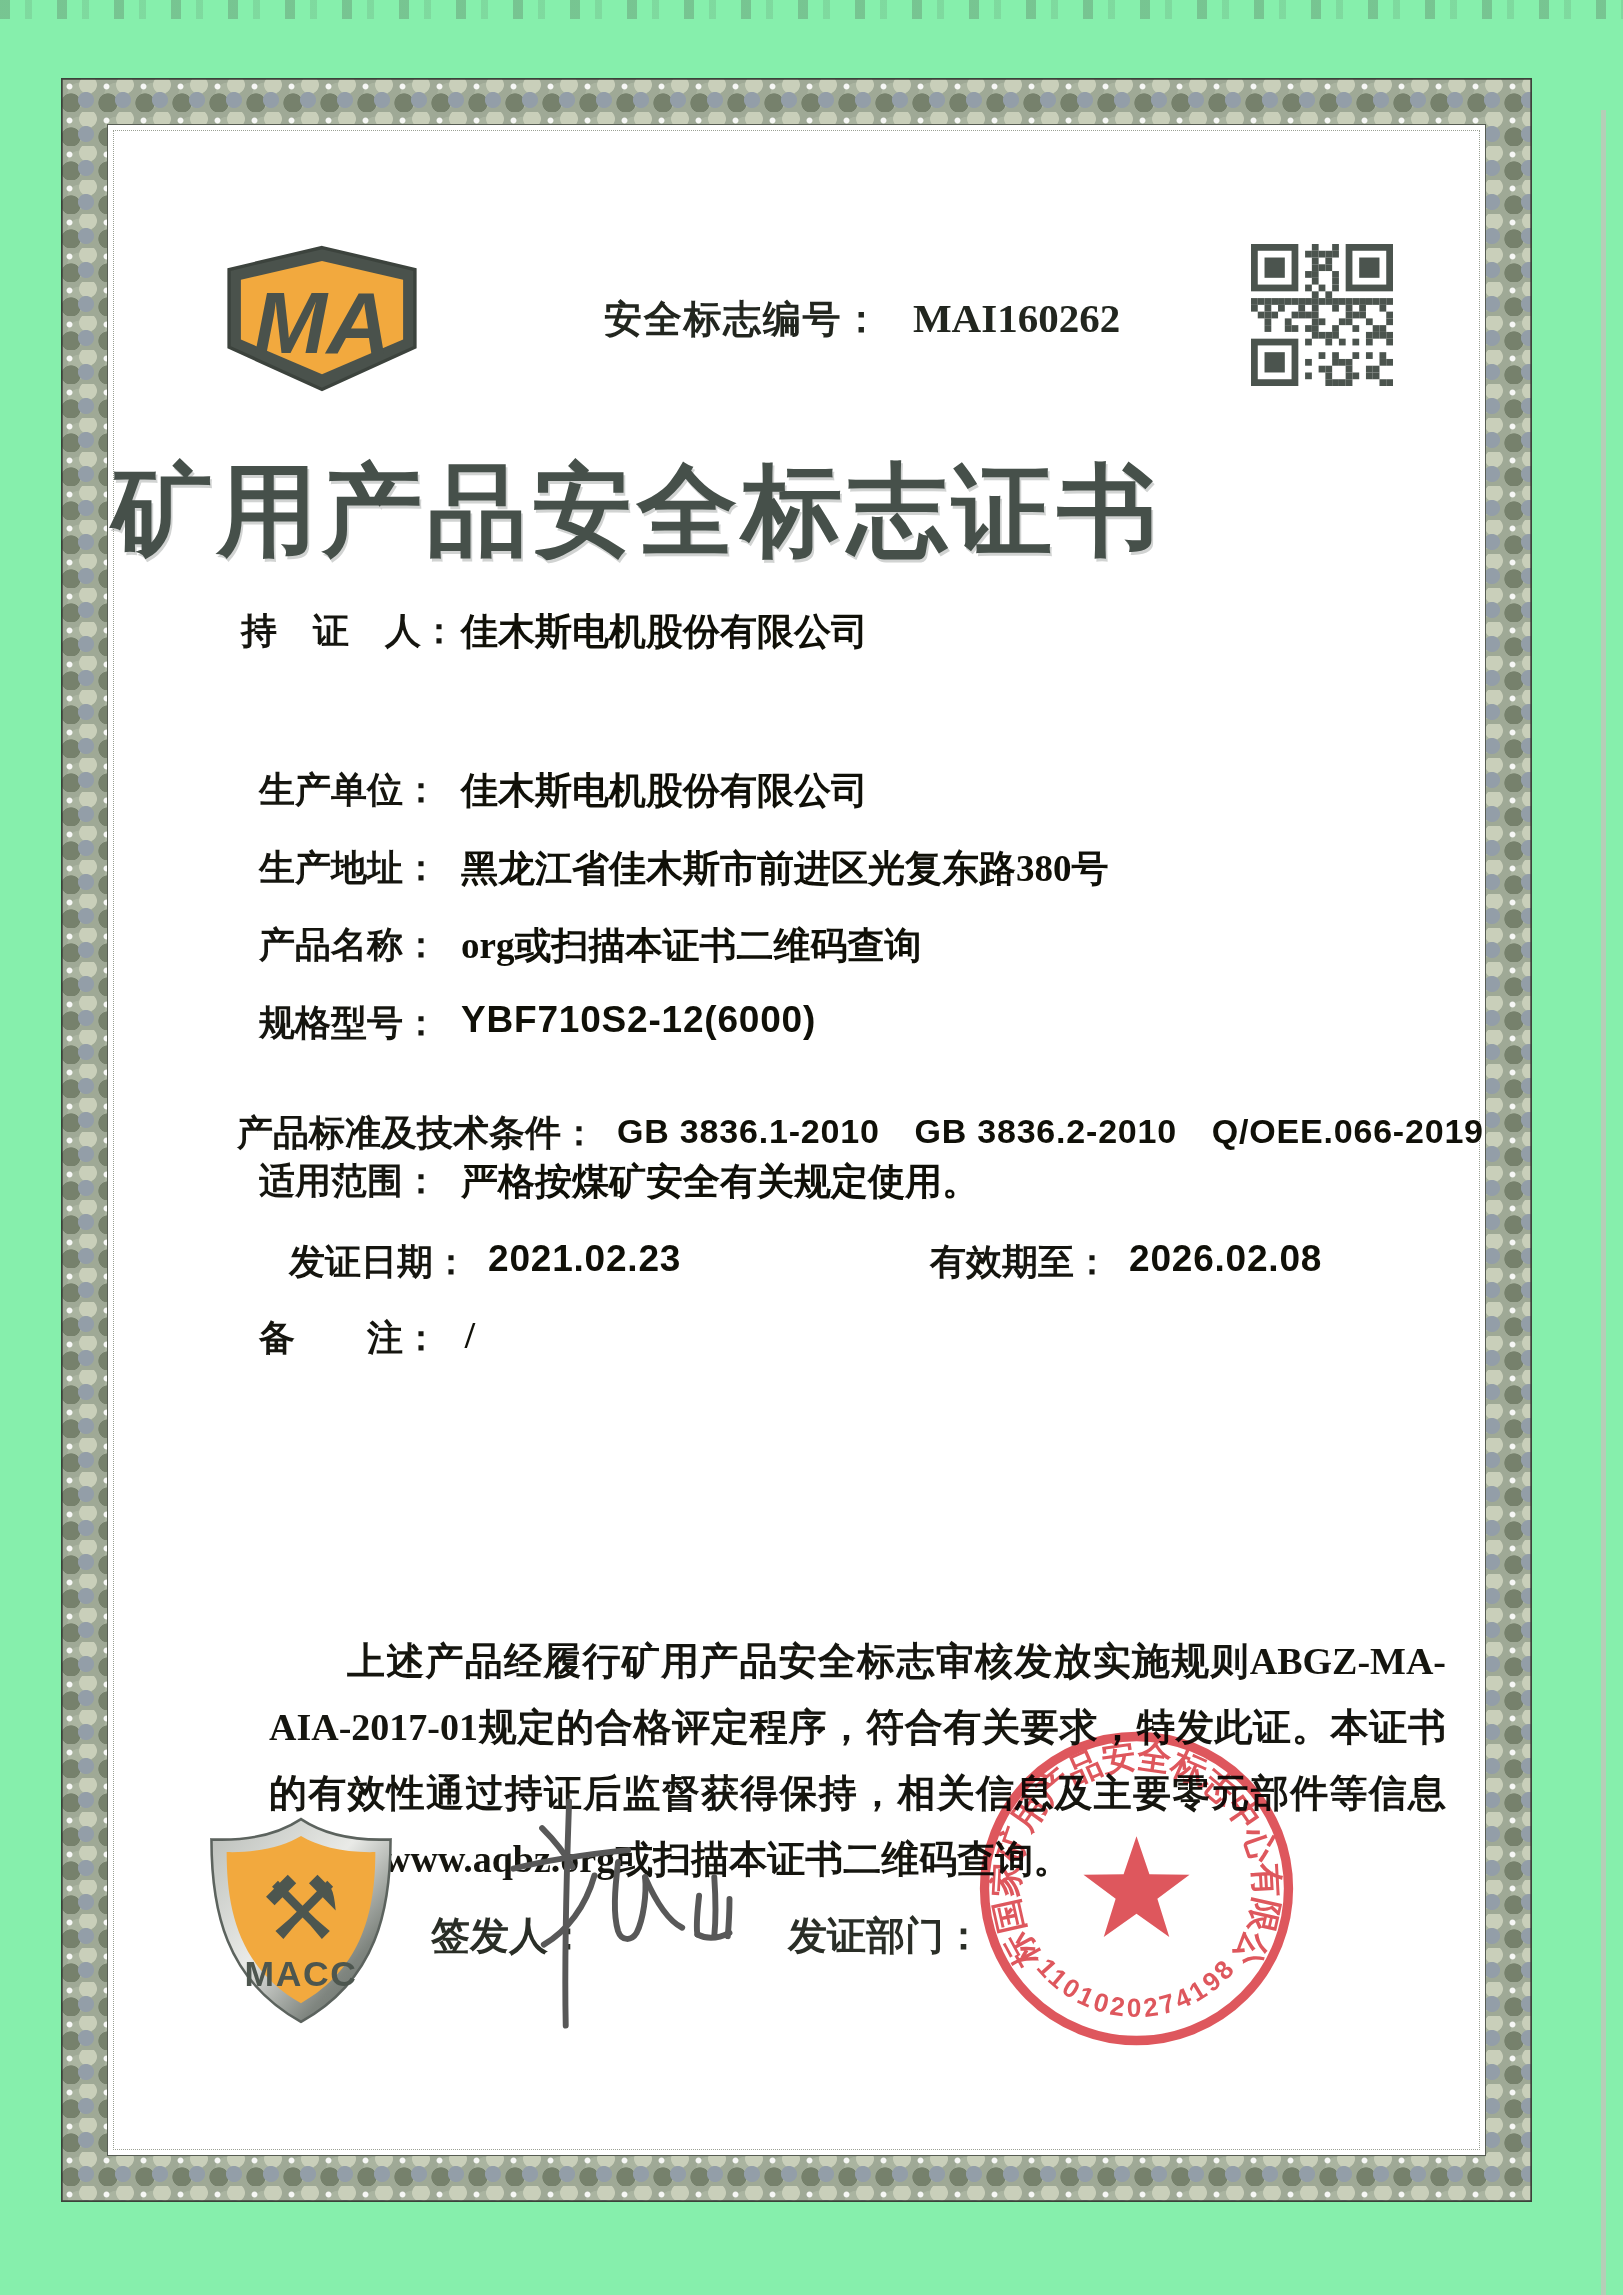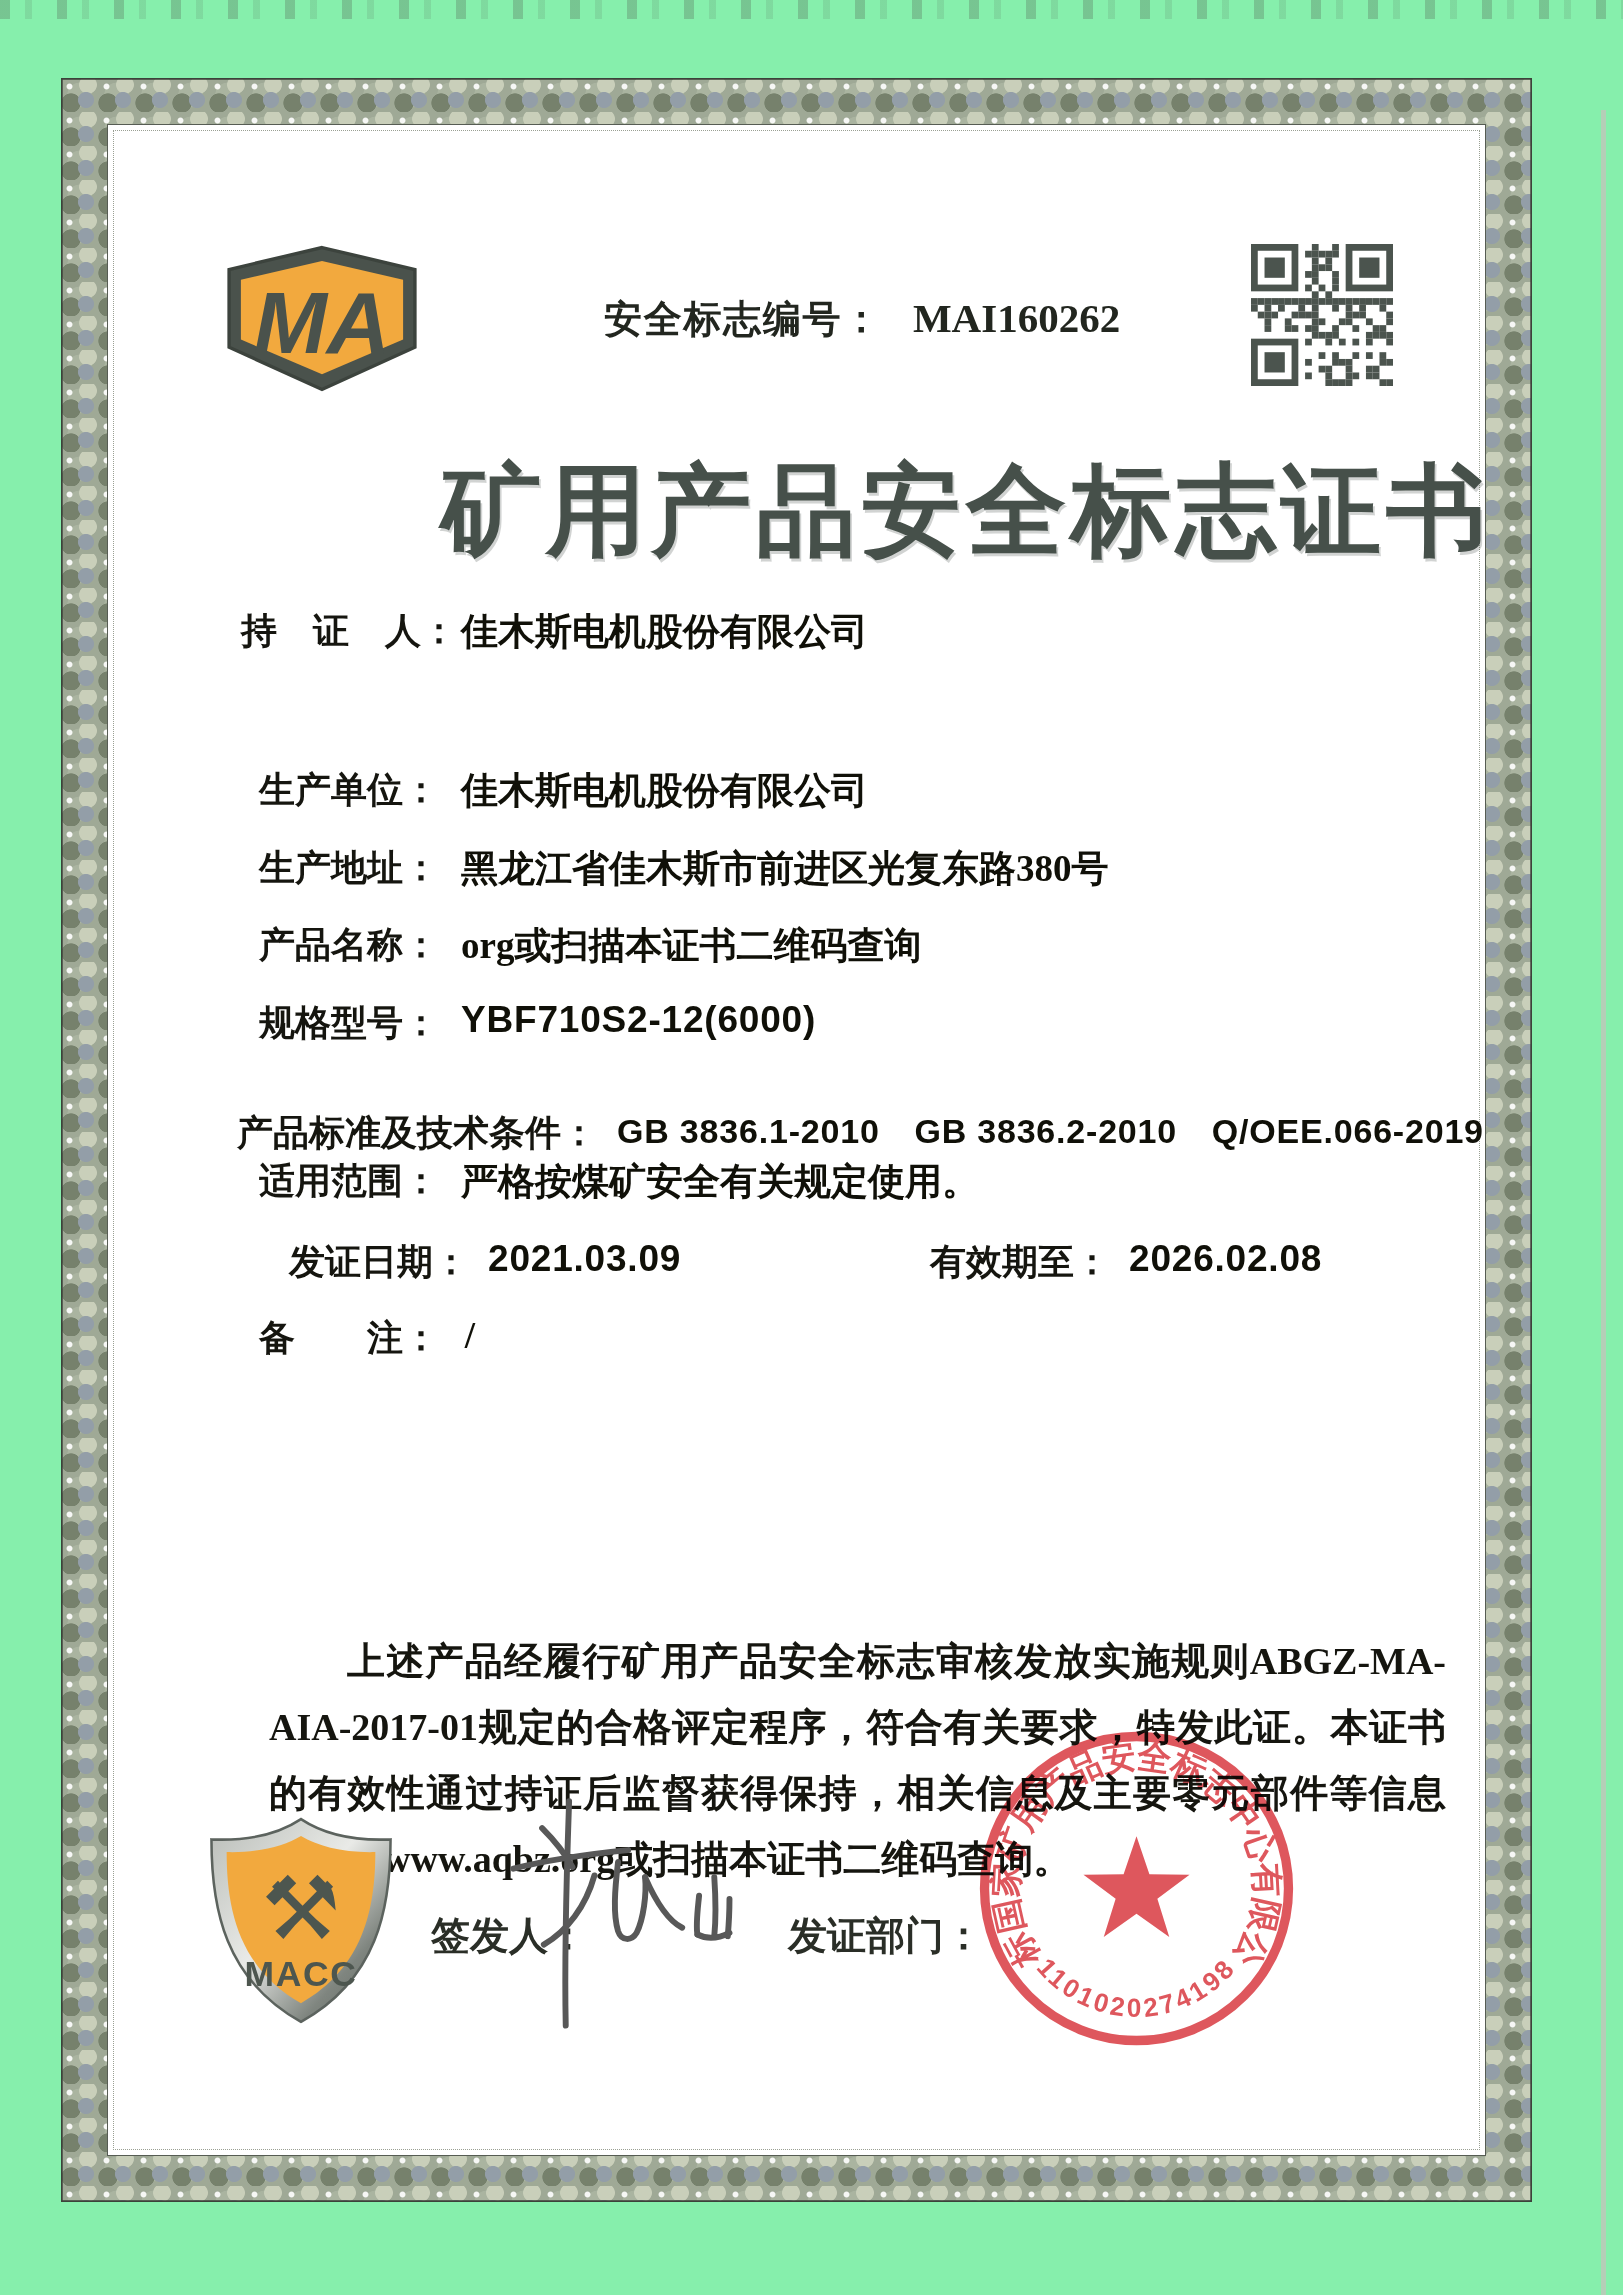--- a/index.html
+++ b/index.html
@@ -27,21 +27,21 @@
   .frame-inner::after{content:"";position:absolute;inset:5px;border:0.8px dotted #9aa093;}
 
   
   .ma-badge{position:absolute;left:211px;top:245px;width:222px;height:147px;}
   .certno{position:absolute;left:604px;top:294px;white-space:nowrap;}
   .certno .lab{font-size:38px;font-weight:bold;color:#22261f;letter-spacing:1.7px;}
   .certno .val{font-size:41px;font-weight:bold;color:#22261f;font-family:"Liberation Serif",serif;margin-left:31px;}
   .qr{position:absolute;left:1251px;top:244px;width:142px;height:142px;}
 
   
-  .cert-title{position:absolute;left:104px;top:445px;width:1387px;text-align:right;
+  .cert-title{position:absolute;left:112px;top:445px;width:1387px;text-align:left;
     font-family:"Liberation Serif","DejaVu Serif",serif;font-weight:bold;font-size:100px;
     color:#46504a;letter-spacing:5px;text-shadow:1.7px 2.5px 0 rgba(70,80,74,.25);}
 
   
   .row{position:absolute;left:237px;right:110px;height:49px;white-space:nowrap;}
   .flabel{display:inline-block;width:224px;font-size:36px;font-weight:bold;color:#15150f;vertical-align:top;text-align:center;}
   .fvalue{font-size:37px;font-weight:bold;color:#101008;font-family:"Liberation Serif","DejaVu Serif",serif;}
   .row-wide .flabel{width:auto;}
   .row-wide .fvalue{margin-left:20px;font-family:"Liberation Sans",sans-serif;font-size:34px;letter-spacing:0.8px;}
   .dpair{position:absolute;top:0;margin-left:30px;}
@@ -220,21 +220,21 @@
   <div class="row" style="top:607px"><span class="flabel">持　证　人：</span><span class="fvalue">佳木斯电机股份有限公司</span></div>
   <div class="row" style="top:766px"><span class="flabel">生产单位：</span><span class="fvalue">佳木斯电机股份有限公司</span></div>
   <div class="row" style="top:844px"><span class="flabel">生产地址：</span><span class="fvalue">黑龙江省佳木斯市前进区光复东路380号</span></div>
   <div class="row" style="top:921px"><span class="flabel">产品名称：</span><span class="fvalue">org或扫描本证书二维码查询</span></div>
   <div class="row" style="top:999px"><span class="flabel">规格型号：</span><span class="fvalue mono-val">YBF710S2-12(6000)</span></div>
   <div class="row row-wide" style="top:1109px"><span class="flabel">产品标准及技术条件：</span><span class="fvalue">GB 3836.1-2010　GB 3836.2-2010　Q/OEE.066-2019</span></div>
   <div class="row" style="top:1157px"><span class="flabel">适用范围：</span><span class="fvalue">严格按煤矿安全有关规定使用。</span></div>
 
   <div class="row" style="top:1238px">
     <span class="dpair flabel" style="left:0">发证日期：</span>
-    <span class="dpair fvalue mono-val" style="left:221px">2021.03.09</span>
+    <span class="dpair fvalue mono-val" style="left:221px">2021.02.23</span>
     <span class="dpair flabel" style="left:641px">有效期至：</span>
     <span class="dpair fvalue mono-val" style="left:862px">2026.02.08</span>
   </div>
 
   <div class="row" style="top:1314px">
     <span class="flabel">备　　注：</span>
     <span class="fvalue">/</span>
   </div>
 
   <div class="statement">上述产品经履行矿用产品安全标志审核发放实施规则ABGZ-MA-AIA-2017-01规定的合格评定程序，符合有关要求，特发此证。本证书的有效性通过持证后监督获得保持，相关信息及主要零元部件等信息可登录www.aqbz.org或扫描本证书二维码查询。</div>

